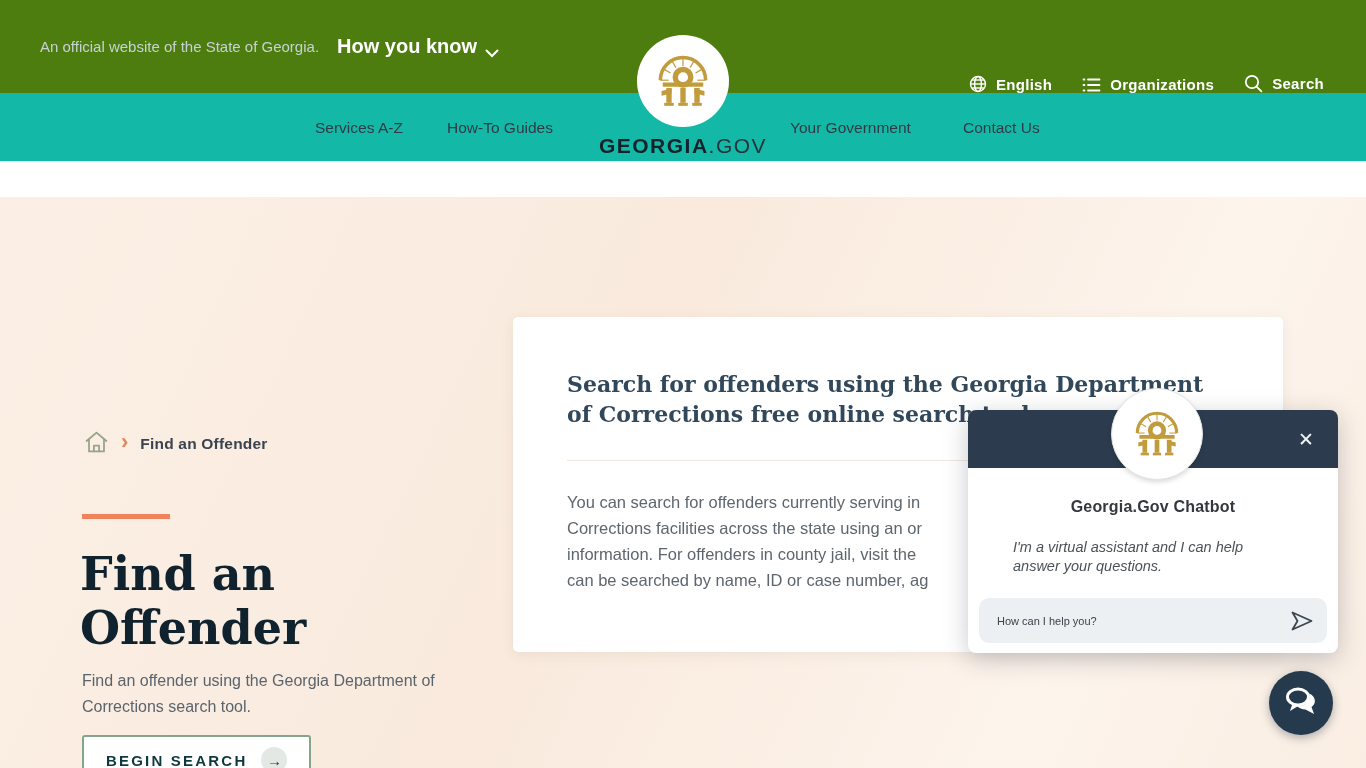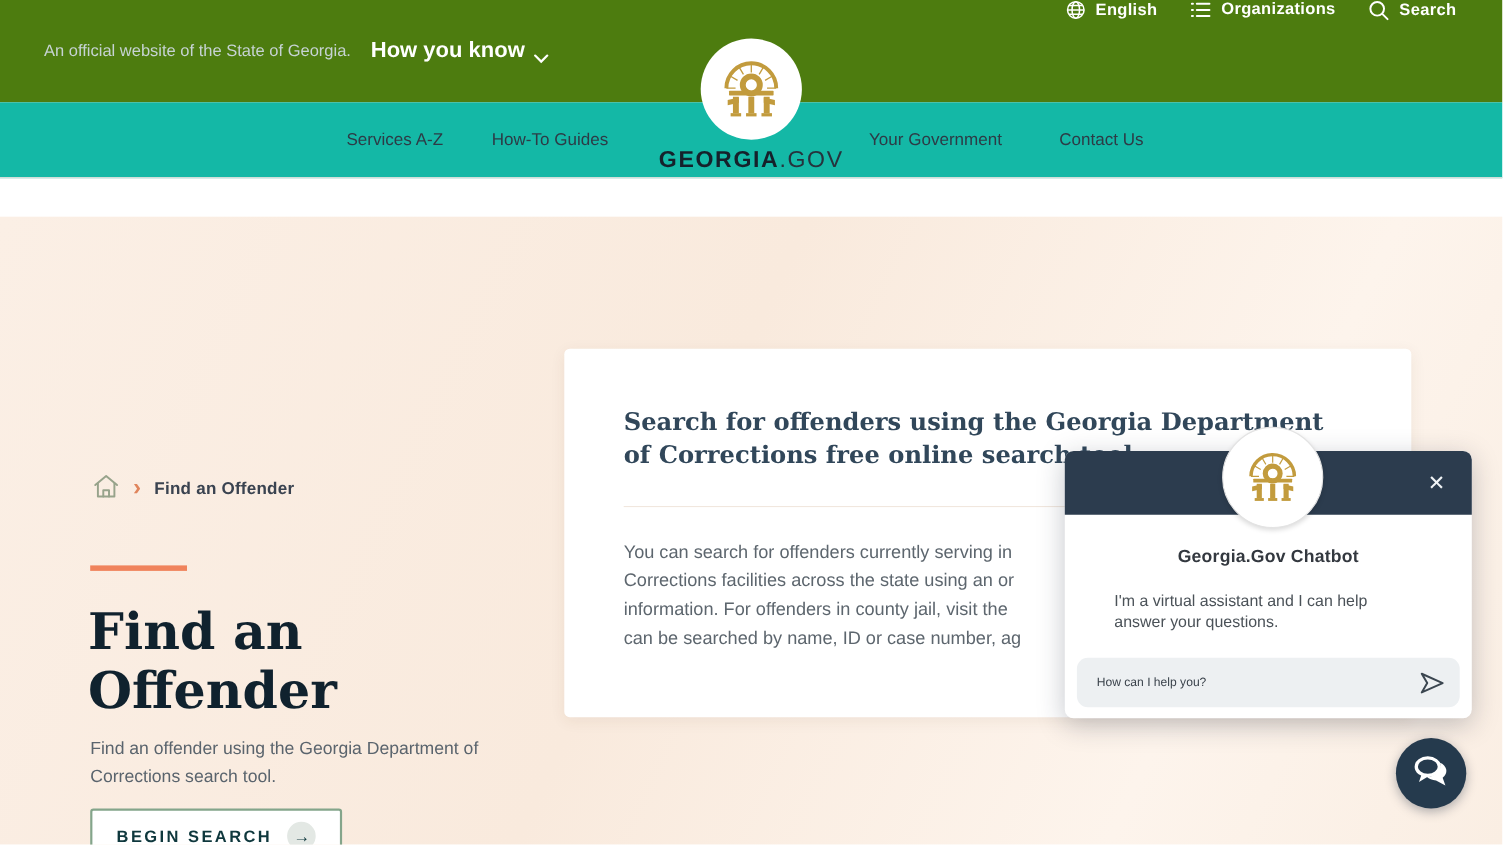--- a/index.html
+++ b/index.html
@@ -5,21 +5,21 @@
   * { margin:0; padding:0; box-sizing:border-box; }
   html,body { width:1366px; height:768px; }
   body { font-family:"Liberation Sans", sans-serif; background:#fff; overflow:hidden; }
   .stage { position:relative; width:1366px; height:768px; overflow:hidden; background:#fff; }
 
   
   .topbar { position:absolute; left:0; top:0; width:1366px; height:93px; background:#4d7c0f; }
   .topbar-left { position:absolute; left:40px; top:0; height:93px; display:flex; align-items:center; gap:18px; }
   .official-text { color:#c6d3d3; font-size:15px; }
   .how-you-know { display:flex; align-items:flex-end; gap:8px; color:#fff; font-weight:700; font-size:20px; cursor:pointer; }
-  .topbar-right { position:absolute; right:42px; top:0; height:93px; display:flex; align-items:flex-start; gap:30px; }
+  .topbar-right { position:absolute; right:42px; top:0; height:93px; display:flex; align-items:flex-end; gap:30px; }
   .topbar-link { display:flex; align-items:center; gap:9px; color:#fff; font-weight:700; font-size:15px; letter-spacing:.3px; cursor:pointer; }
   .topbar svg { display:block; }
 
   
   .navbar { position:absolute; left:0; top:93px; width:1366px; height:69px; background:#14b8a6; border-bottom:1px solid #e7e3df; }
   .nav-item { position:absolute; top:0; height:69px; display:flex; align-items:center; font-size:15.5px; color:#2d3b46; cursor:pointer; }
   .nav-services { left:315px; }
   .nav-howto { left:447px; }
   .nav-gov { left:790px; }
   .nav-contact { left:963px; }
@@ -63,21 +63,21 @@
   
   .chatbot { position:absolute; left:968px; top:410px; width:370px; height:243px; background:#fff; border-radius:8px;
              box-shadow:0 6px 24px rgba(30,40,60,.25); z-index:10; }
   .chatbot-header { position:absolute; left:0; top:0; width:370px; height:58px; background:#2c3c4e; border-radius:8px 8px 0 0; }
   .chatbot-avatar { position:absolute; left:143px; top:-22px; width:92px; height:92px; background:#fff; border-radius:50%;
                     border:1px solid #e3e3e3; box-shadow:0 2px 5px rgba(0,0,0,.15); display:flex; align-items:center; justify-content:center; z-index:11; }
   .chatbot-close { position:absolute; right:18px; top:15px; width:28px; height:28px; color:#f2f5f7; font-size:19px;
                    display:flex; align-items:center; justify-content:center; cursor:pointer; z-index:12; }
   .chatbot-title { position:absolute; left:0; top:88px; width:370px; text-align:center;
                    font-size:16px; font-weight:700; color:#33383f; letter-spacing:.2px; }
-  .chatbot-subtitle { position:absolute; left:45px; top:128px; width:250px; font-size:14.5px; line-height:19px; color:#4b5258; }
+  .chatbot-subtitle { position:absolute; left:45px; top:128px; width:250px; font-size:14.5px; line-height:19px; color:#4b5258;font-style:italic; }
   .chatbot-inputwrap { position:absolute; left:11px; top:188px; width:348px; height:45px; background:#edf0f2; border-radius:10px; }
   .chatbot-input { position:absolute; left:18px; top:0; width:270px; height:45px; background:transparent; border:none; outline:none;
                    font-family:"Liberation Sans", sans-serif; font-size:11px; color:#3a424b; }
   .chatbot-input::placeholder { color:#3a424b; opacity:1; }
   .chatbot-send { position:absolute; right:12px; top:10px; width:26px; height:26px; cursor:pointer; }
 
   
   .launcher { position:absolute; left:1269px; top:671px; width:64px; height:64px; border-radius:50%; background:#253a4d;
               box-shadow:0 3px 10px rgba(30,40,60,.35); display:flex; align-items:center; justify-content:center; cursor:pointer; z-index:20; }
 </style>

